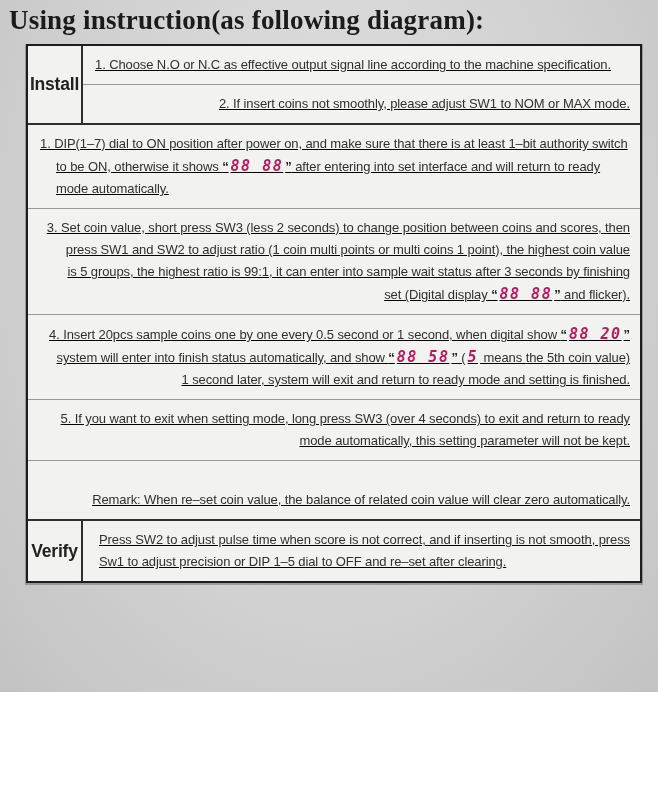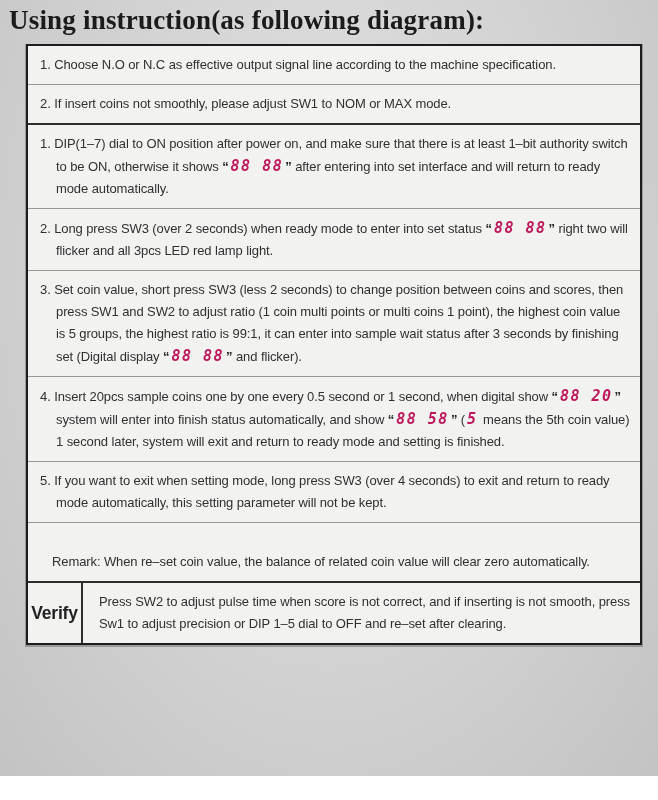--- a/index.html
+++ b/index.html
@@ -2,21 +2,21 @@
 <html><head>
 <meta charset="utf-8">
 <style>
   html,body { margin:0; padding:0; }
   body {
     width:658px; height:800px;
     font-family:"Liberation Sans", sans-serif;
     overflow:hidden;
   }
   .page {
-    position:relative; width:658px; height:776px;
+    position:relative; width:658px; height:692px;
     background: radial-gradient(ellipse at 50% 35%, #e3e3e3 0%, #d2d2d2 55%, #c3c3c3 100%);
     overflow:hidden;
   }
   .title {
     position:absolute; top:5px; left:9px;
     font-family:"Liberation Serif", serif;
     font-weight:bold; font-size:27px; color:#1b1b1b;
     letter-spacing:0.2px; white-space:nowrap;
   }
   .itable {
@@ -30,22 +30,23 @@
   .label-cell {
     width:53px; flex:0 0 53px;
     border-right:2px solid #2e2e2e;
     display:flex; align-items:center; justify-content:center;
     font-weight:bold; font-size:17.5px; color:#222;
     letter-spacing:-0.2px;
   }
   .rows { flex:1 1 auto; display:flex; flex-direction:column; min-width:0; }
   .irow {
     padding:8px 10px 8px 12px;
+    text-decoration:underline;
   }
-  .irow + .irow { border-top:1px solid #999; }
+  .irow + .irow { border-top:1px solid #999;text-align:right; }
   .irow p {
     margin:0; font-size:13px; line-height:22px; color:#303030;
     letter-spacing:-0.1px;
   }
   .irow.num p { padding-left:16px; text-indent:-16px; }
   .irow.remark p { padding-left:12px;margin-top:20px; }
   .irow.plain p { padding-left:4px; }
   .quote { font-weight:bold; color:#222; }
   .seg {
     font-family:"DejaVu Sans Mono", monospace;
@@ -54,36 +55,34 @@
     padding:0 2px; white-space:nowrap;
   }
 </style>
 </head>
 <body>
 
 <div class="page">
   <div class="title">Using instruction(as following diagram):</div>
   <div class="itable">
       <div class="section">
+        <div class="label-cell">Install</div>
         <div class="rows">
           <div class="irow num">
             <p><span class="txt">1. Choose N.O or N.C as effective output signal line according to the machine specification.</span></p>
           </div>
           <div class="irow num">
             <p><span class="txt">2. If insert coins not smoothly, please adjust SW1 to NOM or MAX mode.</span></p>
           </div>
         </div>
       </div>
       <div class="section">
         <div class="rows">
           <div class="irow num">
             <p><span class="txt">1. DIP(1–7) dial to ON position after power on, and make sure that there is at least 1–bit authority switch to be ON, otherwise it shows </span><span class="quote">“</span><span class="seg">88 88</span><span class="quote">”</span><span class="txt"> after entering into set interface and will return to ready mode automatically.</span></p>
-          </div>
-          <div class="irow num">
-            <p><span class="txt">2. Long press SW3 (over 2 seconds) when ready mode to enter into set status </span><span class="quote">“</span><span class="seg">88 88</span><span class="quote">”</span><span class="txt"> right two will flicker and all 3pcs LED red lamp light.</span></p>
           </div>
           <div class="irow num">
             <p><span class="txt">3. Set coin value, short press SW3 (less 2 seconds) to change position between coins and scores, then press SW1 and SW2 to adjust ratio (1 coin multi points or multi coins 1 point), the highest coin value is 5 groups, the highest ratio is 99:1, it can enter into sample wait status after 3 seconds by finishing set (Digital display </span><span class="quote">“</span><span class="seg">88 88</span><span class="quote">”</span><span class="txt"> and flicker).</span></p>
           </div>
           <div class="irow num">
             <p><span class="txt">4. Insert 20pcs sample coins one by one every 0.5 second or 1 second, when digital show </span><span class="quote">“</span><span class="seg">88 20</span><span class="quote">”</span><span class="txt"> system will enter into finish status automatically, and show </span><span class="quote">“</span><span class="seg">88 58</span><span class="quote">”</span><span class="txt"> (</span><span class="seg">5</span><span class="txt"> means the 5th coin value) 1 second later, system will exit and return to ready mode and setting is finished.</span></p>
           </div>
           <div class="irow num">
             <p><span class="txt">5. If you want to exit when setting mode, long press SW3 (over 4 seconds) to exit and return to ready mode automatically, this setting parameter will not be kept.</span></p>
           </div>

